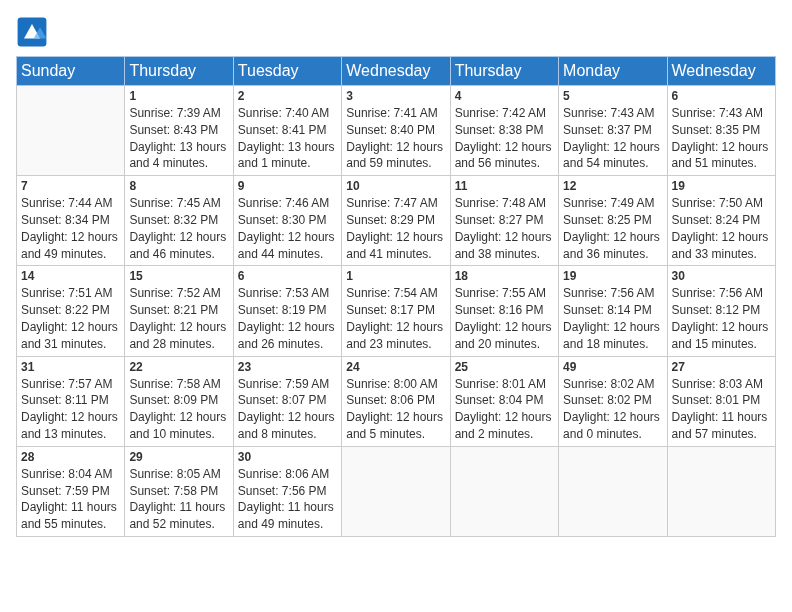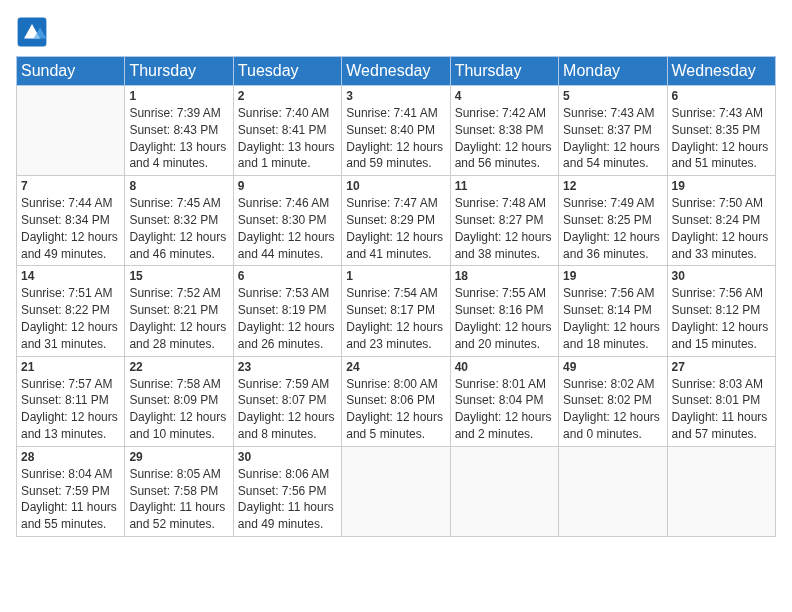--- a/index.html
+++ b/index.html
@@ -198,37 +198,37 @@
           <span class="day-number">19</span>
           <div class="day-info">Sunrise: 7:56 AM<br>Sunset: 8:14 PM<br>Daylight: 12 hours and 18 minutes.</div>
         </td>
         <td>
           <span class="day-number">30</span>
           <div class="day-info">Sunrise: 7:56 AM<br>Sunset: 8:12 PM<br>Daylight: 12 hours and 15 minutes.</div>
         </td>
       </tr>
       <tr>
         <td>
-          <span class="day-number">21</span>
+          <span class="day-number">31</span>
           <div class="day-info">Sunrise: 7:57 AM<br>Sunset: 8:11 PM<br>Daylight: 12 hours and 13 minutes.</div>
         </td>
         <td>
           <span class="day-number">22</span>
           <div class="day-info">Sunrise: 7:58 AM<br>Sunset: 8:09 PM<br>Daylight: 12 hours and 10 minutes.</div>
         </td>
         <td>
           <span class="day-number">23</span>
           <div class="day-info">Sunrise: 7:59 AM<br>Sunset: 8:07 PM<br>Daylight: 12 hours and 8 minutes.</div>
         </td>
         <td>
           <span class="day-number">24</span>
           <div class="day-info">Sunrise: 8:00 AM<br>Sunset: 8:06 PM<br>Daylight: 12 hours and 5 minutes.</div>
         </td>
         <td>
-          <span class="day-number">40</span>
+          <span class="day-number">25</span>
           <div class="day-info">Sunrise: 8:01 AM<br>Sunset: 8:04 PM<br>Daylight: 12 hours and 2 minutes.</div>
         </td>
         <td>
           <span class="day-number">49</span>
           <div class="day-info">Sunrise: 8:02 AM<br>Sunset: 8:02 PM<br>Daylight: 12 hours and 0 minutes.</div>
         </td>
         <td>
           <span class="day-number">27</span>
           <div class="day-info">Sunrise: 8:03 AM<br>Sunset: 8:01 PM<br>Daylight: 11 hours and 57 minutes.</div>
         </td>

